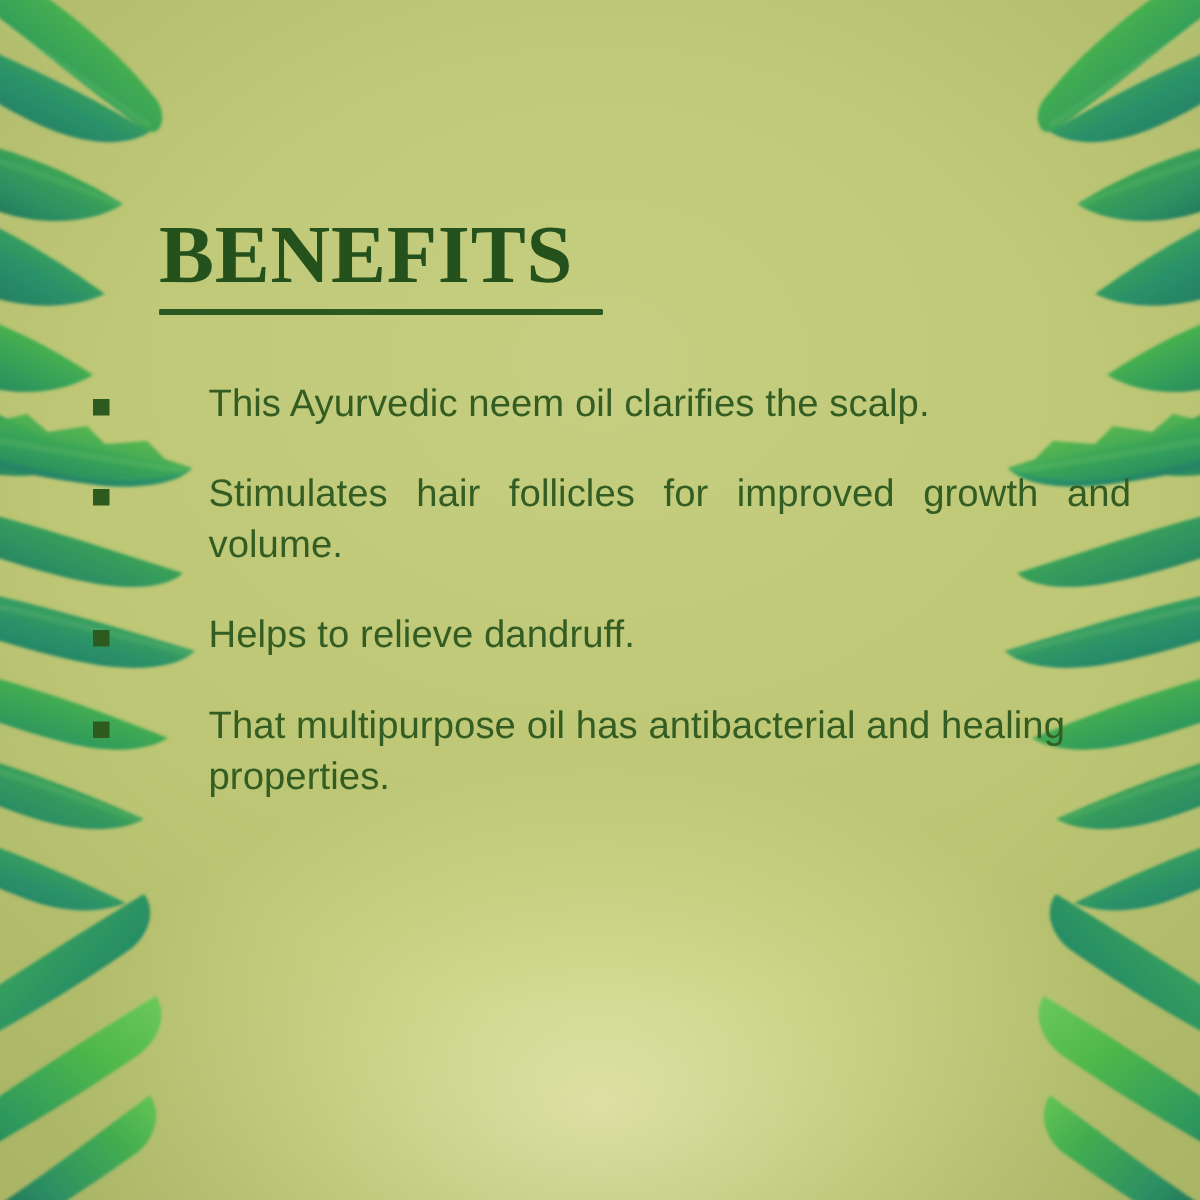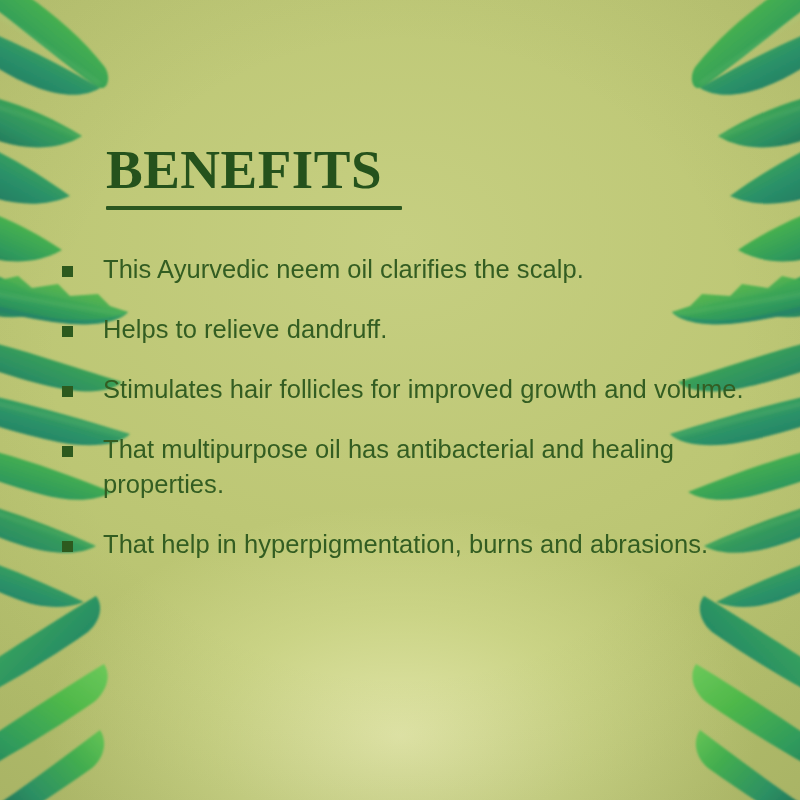--- a/index.html
+++ b/index.html
@@ -87,20 +87,21 @@
     background: #2d5a1e;
     margin-top: 14px;
     margin-right: 30px;
   }
   .bullet-text {
     flex: 1 1 auto;
     font-size: 25.5px;
     line-height: 1.34;
     color: #335d22;
     letter-spacing: 0.05px;
+    margin-left: 36px;
   }
   .bullet-text.justify {
     text-align: justify;
     text-align-last: left;
   }
 </style>
 </head>
 <body>
 
 <div id="canvas">
@@ -260,33 +261,29 @@
 
     <div class="bullets">
 
       <div class="bullet-row">
         <span class="bullet-marker"></span>
         <span class="bullet-text">This Ayurvedic neem oil clarifies the scalp.</span>
       </div>
 
       <div class="bullet-row">
         <span class="bullet-marker"></span>
+        <span class="bullet-text justify">Stimulates hair follicles for improved growth and volume.</span>
+      </div>
+
+      <div class="bullet-row">
+        <span class="bullet-marker"></span>
         <span class="bullet-text">Helps to relieve dandruff.</span>
       </div>
 
       <div class="bullet-row">
         <span class="bullet-marker"></span>
-        <span class="bullet-text justify">Stimulates hair follicles for improved growth and volume.</span>
-      </div>
-
-      <div class="bullet-row">
-        <span class="bullet-marker"></span>
         <span class="bullet-text">That multipurpose oil has antibacterial and healing properties.</span>
       </div>
 
-      <div class="bullet-row">
-        <span class="bullet-marker"></span>
-        <span class="bullet-text">That help in hyperpigmentation, burns and abrasions.</span>
-      </div>
 
     </div>
   </div>
 </div>
 
 </body></html>

